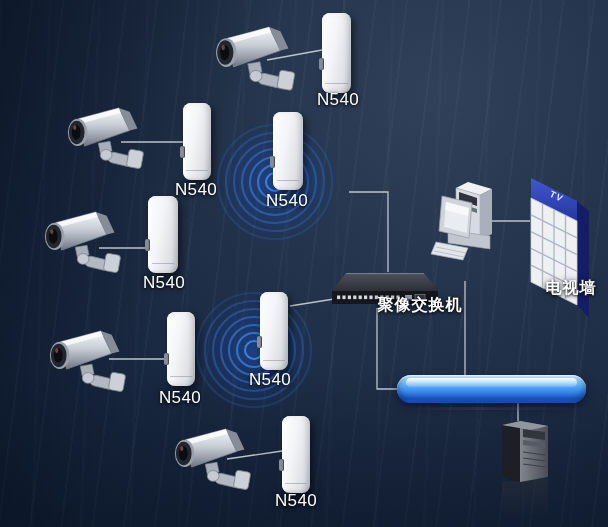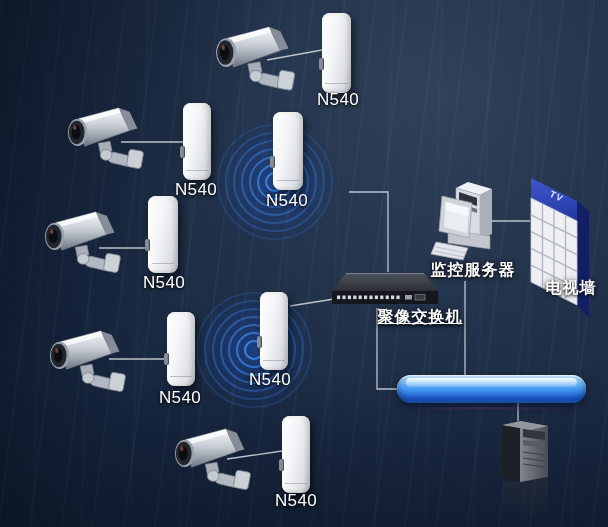--- a/index.html
+++ b/index.html
@@ -249,16 +249,15 @@
     </div>
   <div id="bar-reflection"></div>
 
   <div class="lbl" style="left:338px;top:91px;">N540</div>
   <div class="lbl" style="left:196px;top:181px;">N540</div>
   <div class="lbl" style="left:164px;top:274px;">N540</div>
   <div class="lbl" style="left:180px;top:389px;">N540</div>
   <div class="lbl" style="left:296px;top:492px;">N540</div>
   <div class="lbl" style="left:287px;top:192px;">N540</div>
   <div class="lbl" style="left:270px;top:371px;">N540</div>
-  <div class="lbl cn" style="left:420px;top:308px;text-decoration:underline;">聚像交换机</div>
-  <div class="lbl cn" style="left:473px;top:261px;">监控服务器</div>
+  <div class="lbl cn" style="left:420px;top:296px;">聚像交换机</div>
   <div class="lbl cn" style="left:571px;top:279px;">电视墙</div>
 </div>
 
 </body></html>

